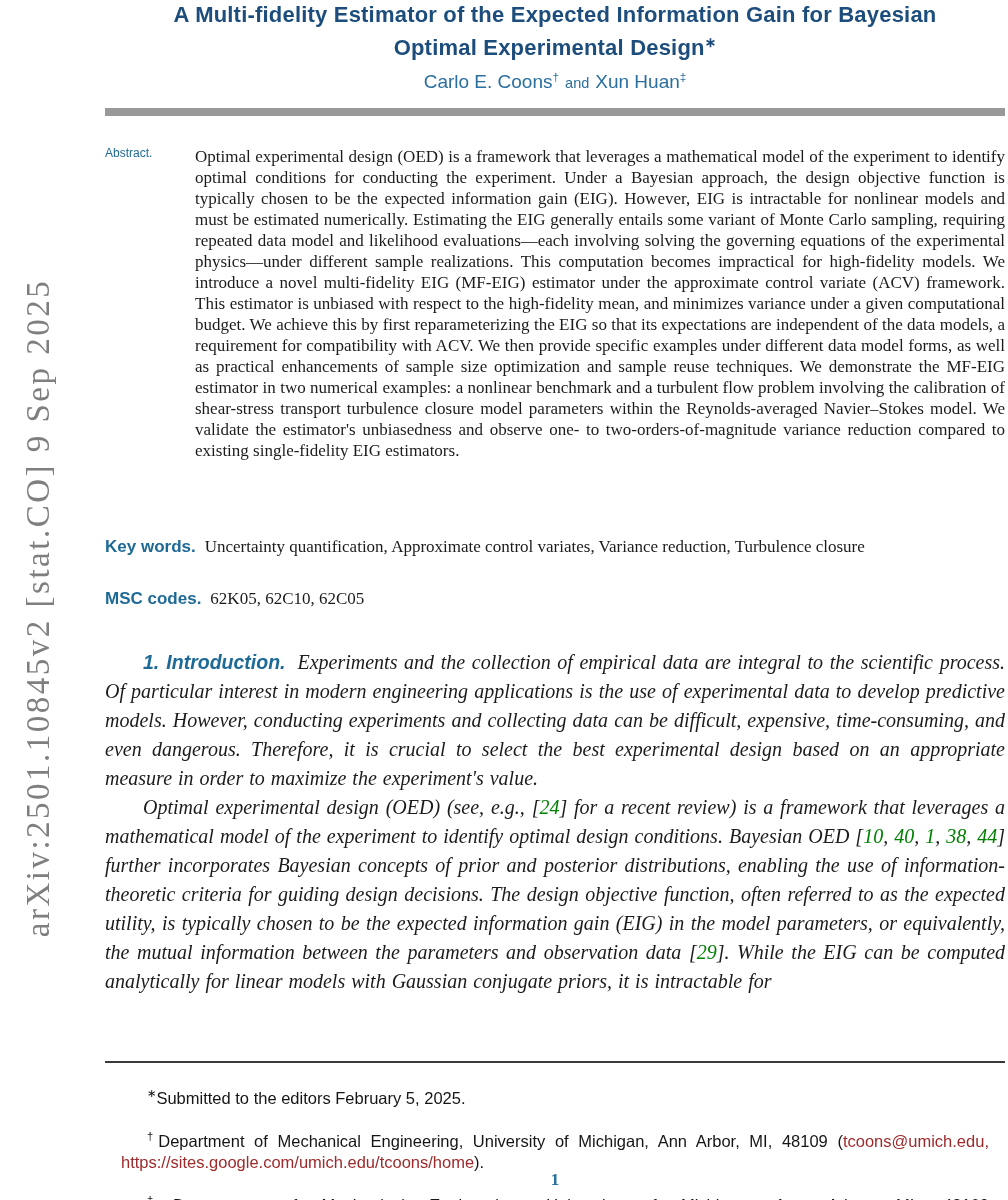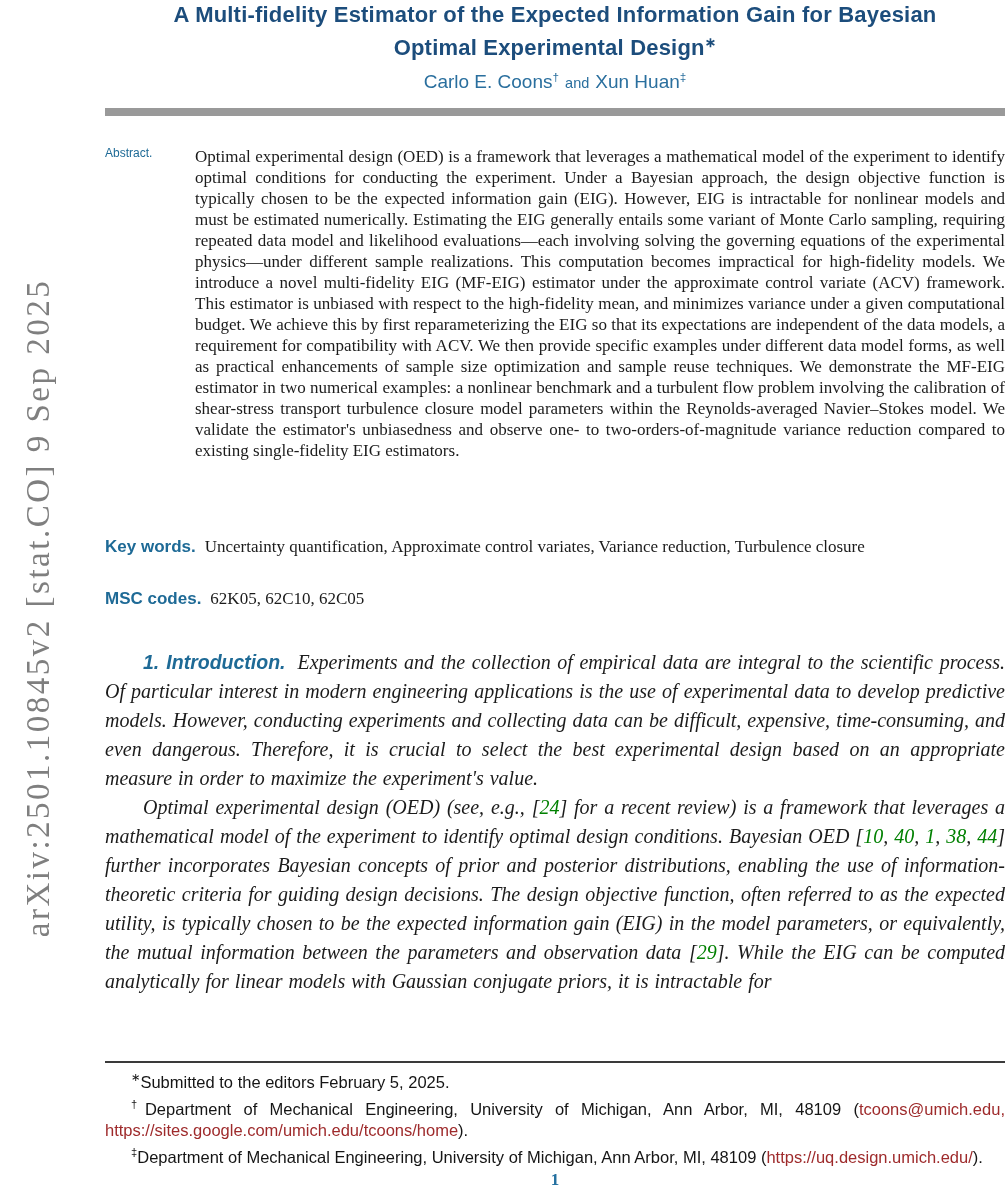--- a/index.html
+++ b/index.html
@@ -41,21 +41,21 @@
   .bp { margin:0; text-indent:38px;font-style:italic; }
   .sec-heading { font-family:"Liberation Sans", sans-serif; font-weight:bold; font-size:19.5px;
                  color:var(--heading-blue); margin-right:12px; }
   .cite { color:var(--cite-green); }
   .link { color:var(--link-red); }
 
   .fn-rule { position:absolute; top:1061px; left:0; width:900px; height:2px; background:#3a3a3a; }
   .footnotes { position:absolute; top:1066px; left:0; width:900px;
                font-family:"Liberation Sans", sans-serif; font-size:16.5px; line-height:22px;
                text-align:justify; color:#151515; }
-  .footnote { margin:0; text-indent:26px; }
+  .footnote { margin:16px; text-indent:26px; }
   .fnmark { vertical-align:super; font-size:68%; }
 
   .pagenum { position:absolute; top:1170px; left:0; width:900px; text-align:center;
              font-family:"Liberation Serif", serif; font-weight:bold; font-size:17px;
              color:var(--page-blue); }
 </style>
 </head>
 <body>
 
 <div class="page">

